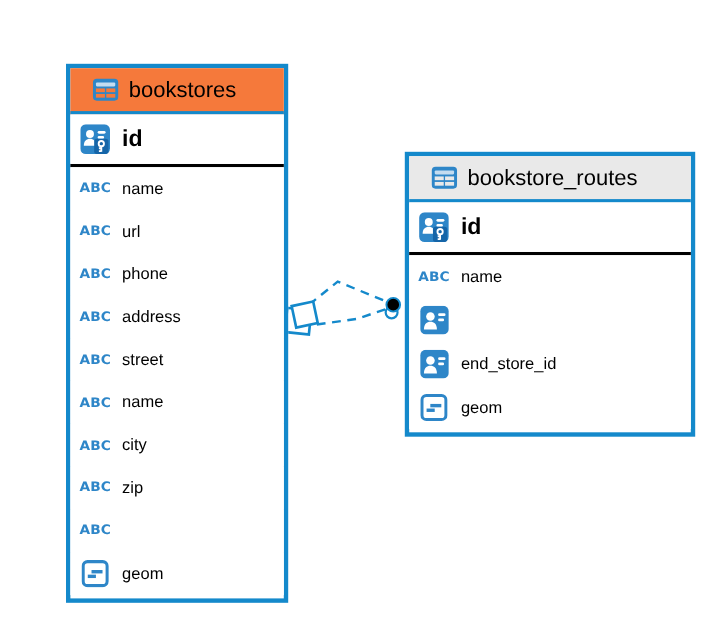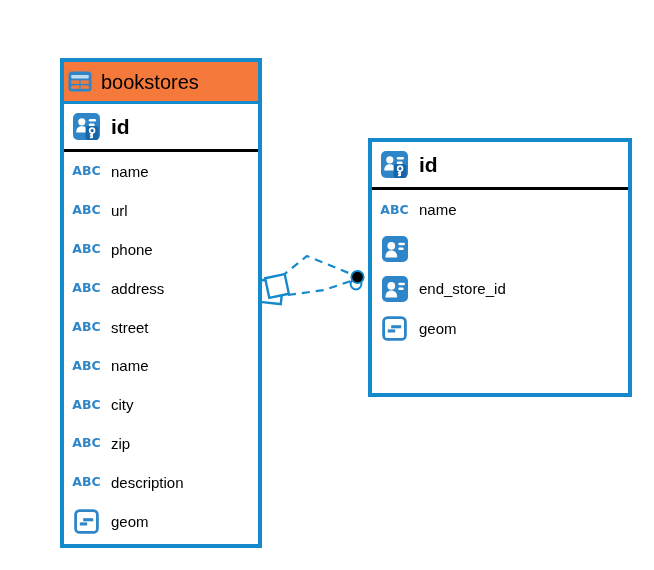--- a/index.html
+++ b/index.html
@@ -12,21 +12,21 @@
   
   .table-card{
     position:absolute;background:#fff;box-sizing:border-box;
     border:4px solid #1489CB;
   }
   #table-bookstores{left:60px;top:58px;width:202px;height:490px;}
   #table-bookstore-routes{left:368px;top:138px;width:264px;height:259px;}
 
   .table-header{
     display:flex;align-items:center;gap:9px;
-    height:42px;padding:0 4px;box-sizing:border-box;
+    height:42px;padding:0 20px;box-sizing:border-box;
     border-bottom:3px solid #1489CB;
   }
   .hdr-orange{background:#F5793B;--cell:#F5793B;}
   .hdr-gray{background:#E9E9E9;--cell:#E9E9E9;}
   .table-title{font-size:20px;line-height:1;white-space:nowrap;}
 
   .key-section{border-bottom:3px solid #000000;}
   .key-section .col-row{height:45px;}
   .key-section .clabel{font-weight:bold;font-size:21px;}
 
@@ -147,36 +147,48 @@
         <div class="col-row">
           <span class="cicon">
             <span class="abc-glyph">ABC</span>
           </span>
           <span class="clabel">zip</span>
         </div>
         <div class="col-row">
           <span class="cicon">
             <span class="abc-glyph">ABC</span>
           </span>
-          <span class="clabel">description</span>
         </div>
         <div class="col-row">
           <span class="cicon">
             <svg width="25" height="25" viewBox="0 0 25 25">
        <rect x="1.6" y="1.6" width="21.8" height="21.8" rx="4" fill="#fff" stroke="#2E86C8" stroke-width="2.8"></rect>
        <rect x="9.2" y="9.2" width="10" height="3.1" fill="#2E86C8"></rect>
        <rect x="5.8" y="13.4" width="7.4" height="3.1" fill="#2E86C8"></rect>
      </svg>
           </span>
           <span class="clabel">geom</span>
         </div>
       </div>
   </div>
 
   <div class="table-card" id="table-bookstore-routes">
+    <div class="table-header hdr-gray">
+      <span class="cicon" style="width:24px;flex-basis:24px">
+        <svg class="tbl-icon" width="24" height="21" viewBox="0 0 24 21">
+          <rect x="0.5" y="0.5" width="23" height="20" rx="3.5" fill="#2E86C8"></rect>
+          <rect x="3.2" y="4" width="17.6" height="3.6" rx="1" fill="#C4DCF0"></rect>
+          <rect class="cell" x="3.2" y="9.4" width="8.2" height="3.4"></rect>
+          <rect class="cell" x="12.6" y="9.4" width="8.2" height="3.4"></rect>
+          <rect class="cell" x="3.2" y="14.4" width="8.2" height="3.4"></rect>
+          <rect class="cell" x="12.6" y="14.4" width="8.2" height="3.4"></rect>
+        </svg>
+      </span>
+      <span class="table-title">bookstore_routes</span>
+    </div>
     <div class="key-section">
         <div class="col-row key">
           <span class="cicon">
             <svg width="27" height="27" viewBox="0 0 27 27">
        <rect width="27" height="27" rx="5" fill="#2E86C8"></rect>
        <circle cx="8.8" cy="8.8" r="3.6" fill="#fff"></circle>
        <path d="M3.2 19.5 C3.2 15.1 5.8 13.2 8.8 13.2 C11.8 13.2 14.4 15.1 14.4 19.5 Z" fill="#fff"></path>
        <rect x="15.8" y="6" width="7.2" height="2.5" rx="1.2" fill="#fff"></rect>
        <rect x="15.8" y="10.6" width="5.8" height="2.5" rx="1.2" fill="#fff"></rect>
        <rect x="12.6" y="13.2" width="13" height="13.8" rx="2.5" fill="#1565A8"></rect>

